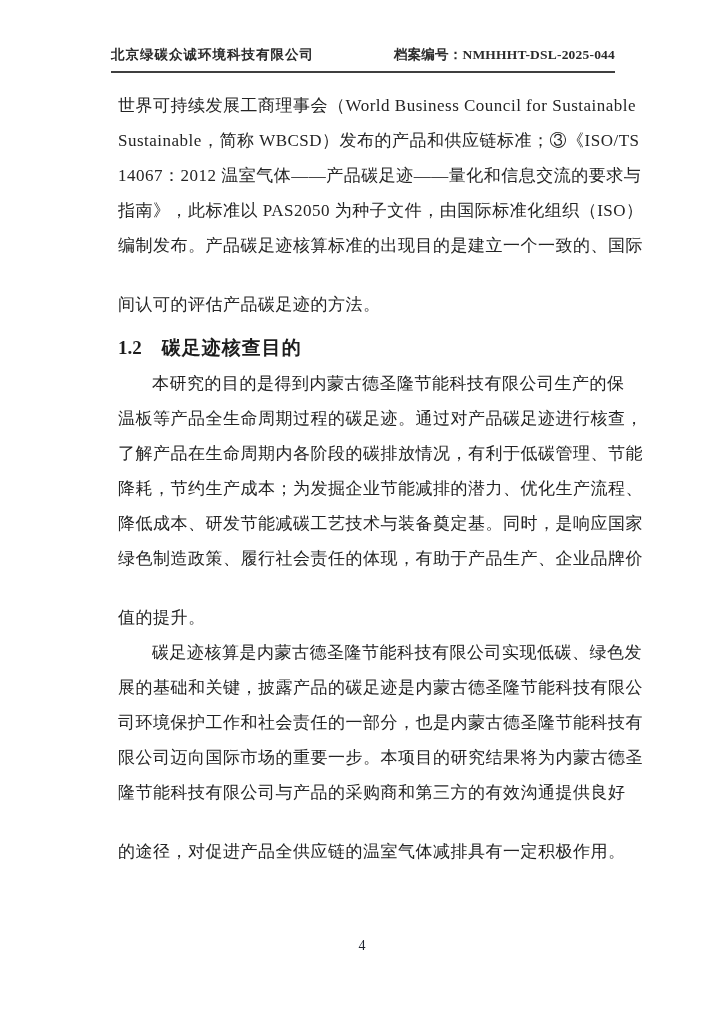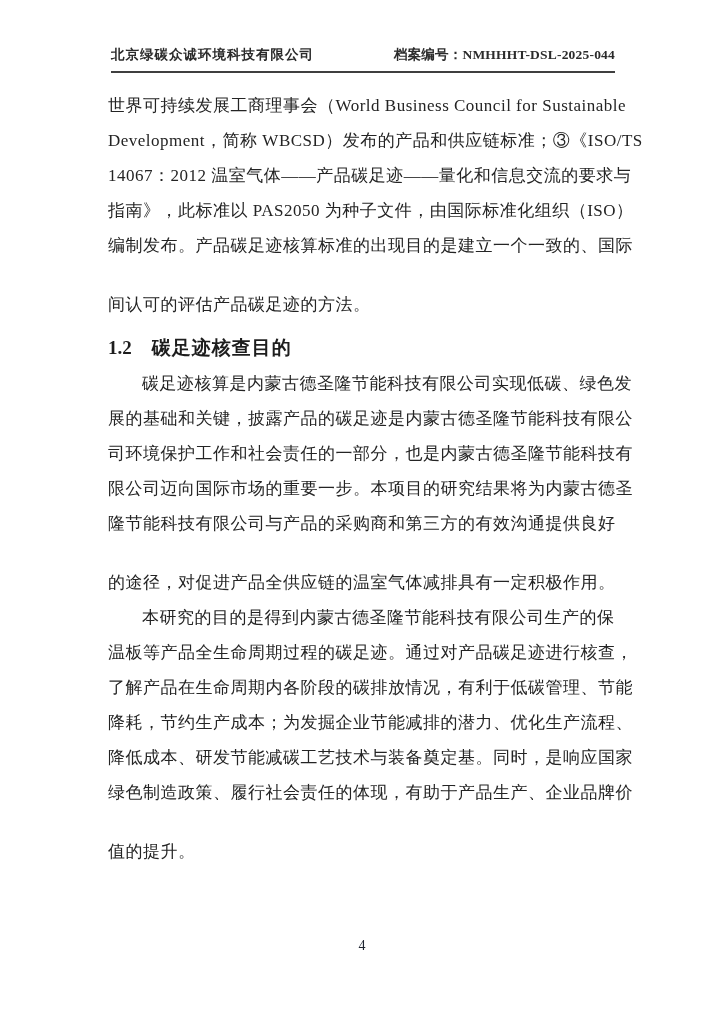--- a/index.html
+++ b/index.html
@@ -32,21 +32,21 @@
     border-bottom: 2px solid #3f3f3f;
     color: #2b2b2b;
   }
   .header .doc-no {
     letter-spacing: 0.2px;
     margin-left: 34px;
   }
   
   .doc-body {
     position: absolute;
-    left: 108px;
+    left: 118px;
     top: 88px;
     width: 504px;
     font-size: 17px;
     line-height: 35px;
     color: #242424;
   }
   .line {
     text-align: justify;
     text-align-last: justify;
     text-justify: inter-character;
@@ -89,43 +89,43 @@
 <div class="page">
 
   <div class="header">
     <span>北京绿碳众诚环境科技有限公司</span>
     <span class="doc-no">档案编号：NMHHHT-DSL-2025-044</span>
   </div>
 
   <div class="doc-body" id="doc-body">
       <div class="paragraph">
         <div class="line">世界可持续发展工商理事会（World Business Council for Sustainable</div>
-        <div class="line">Development，简称 WBCSD）发布的产品和供应链标准；③《ISO/TS</div>
+        <div class="line">Sustainable，简称 WBCSD）发布的产品和供应链标准；③《ISO/TS</div>
         <div class="line">14067：2012 温室气体——产品碳足迹——量化和信息交流的要求与</div>
         <div class="line">指南》，此标准以 PAS2050 为种子文件，由国际标准化组织（ISO）</div>
         <div class="line">编制发布。产品碳足迹核算标准的出现目的是建立一个一致的、国际</div>
         <div class="line no-stretch">间认可的评估产品碳足迹的方法。</div>
       </div>
       <div class="heading"><span class="num">1.2</span><span>碳足迹核查目的</span></div>
-      <div class="paragraph">
-        <div class="line indent">碳足迹核算是内蒙古德圣隆节能科技有限公司实现低碳、绿色发</div>
-        <div class="line">展的基础和关键，披露产品的碳足迹是内蒙古德圣隆节能科技有限公</div>
-        <div class="line">司环境保护工作和社会责任的一部分，也是内蒙古德圣隆节能科技有</div>
-        <div class="line">限公司迈向国际市场的重要一步。本项目的研究结果将为内蒙古德圣</div>
-        <div class="line">隆节能科技有限公司与产品的采购商和第三方的有效沟通提供良好</div>
-        <div class="line no-stretch">的途径，对促进产品全供应链的温室气体减排具有一定积极作用。</div>
-      </div>
       <div class="paragraph">
         <div class="line indent">本研究的目的是得到内蒙古德圣隆节能科技有限公司生产的保</div>
         <div class="line">温板等产品全生命周期过程的碳足迹。通过对产品碳足迹进行核查，</div>
         <div class="line">了解产品在生命周期内各阶段的碳排放情况，有利于低碳管理、节能</div>
         <div class="line">降耗，节约生产成本；为发掘企业节能减排的潜力、优化生产流程、</div>
         <div class="line">降低成本、研发节能减碳工艺技术与装备奠定基。同时，是响应国家</div>
         <div class="line">绿色制造政策、履行社会责任的体现，有助于产品生产、企业品牌价</div>
         <div class="line no-stretch">值的提升。</div>
+      </div>
+      <div class="paragraph">
+        <div class="line indent">碳足迹核算是内蒙古德圣隆节能科技有限公司实现低碳、绿色发</div>
+        <div class="line">展的基础和关键，披露产品的碳足迹是内蒙古德圣隆节能科技有限公</div>
+        <div class="line">司环境保护工作和社会责任的一部分，也是内蒙古德圣隆节能科技有</div>
+        <div class="line">限公司迈向国际市场的重要一步。本项目的研究结果将为内蒙古德圣</div>
+        <div class="line">隆节能科技有限公司与产品的采购商和第三方的有效沟通提供良好</div>
+        <div class="line no-stretch">的途径，对促进产品全供应链的温室气体减排具有一定积极作用。</div>
       </div>
     </div>
 
   <div class="footer">
     <span>4</span>
   </div>
 
 </div>
 
 </body></html>

